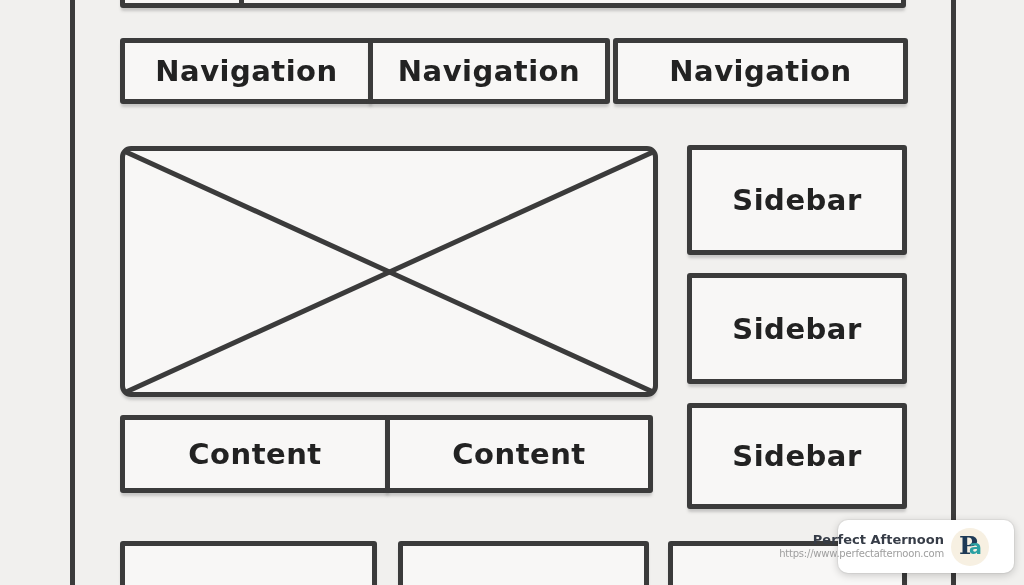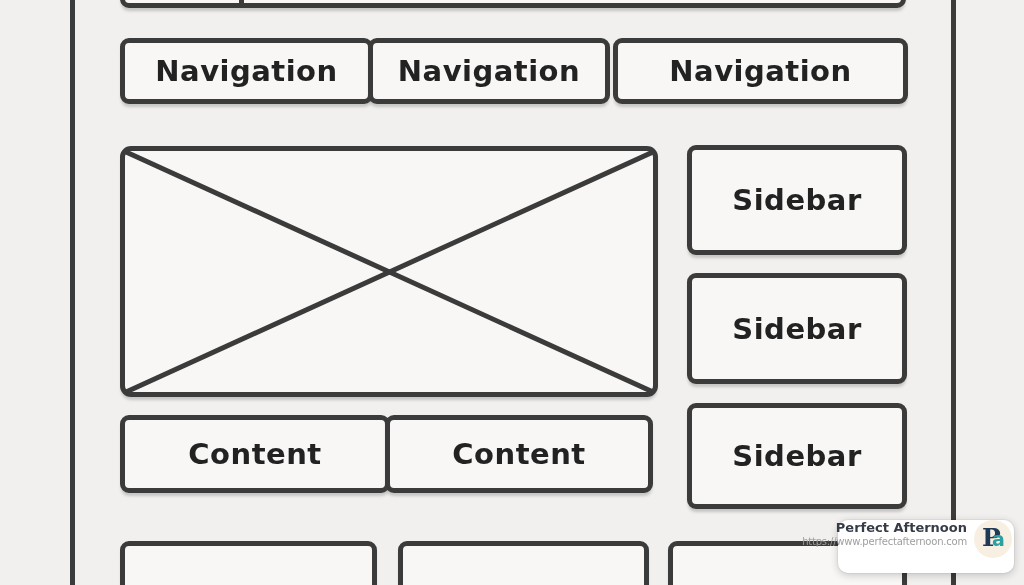--- a/index.html
+++ b/index.html
@@ -11,21 +11,21 @@
   #stage {
     position: relative;
     width: 1024px; height: 585px;
     overflow: hidden;
     background: #f1f0ee;
   }
   .sketch {
     position: absolute;
     box-sizing: border-box;
     border: 5px solid #3b3b3b;
-    border-radius: 9px;
+    border-radius: 3px;
     background: #f8f7f6;
     box-shadow: 0 4px 3px -1px rgba(90,90,90,0.28);
   }
   .frame {
     background: transparent;
     border-radius: 14px;
     box-shadow: none;
   }
   .label {
     position: absolute;
@@ -69,24 +69,24 @@
   #footer-3 { left: 668px; top: 541px; width: 239px; height: 90px; }
   
   #watermark {
     position: absolute;
     left: 838px; top: 520px;
     width: 176px; height: 53px;
     background: #ffffff;
     border-radius: 10px;
     box-shadow: 0 2px 8px rgba(0,0,0,0.20), 0 0 0 1px rgba(0,0,0,0.04);
     display: flex;
-    align-items: flex-start;
+    align-items: center;
     justify-content: flex-end;
     gap: 7px;
-    padding: 0 2px 0 10px;
+    padding: 0 25px 0 10px;
     box-sizing: border-box;
     z-index: 10;
   }
   #watermark .text-col {
     display: flex;
     flex-direction: column;
     align-items: flex-end;
     line-height: 1.25;
   }
   #watermark-title {

